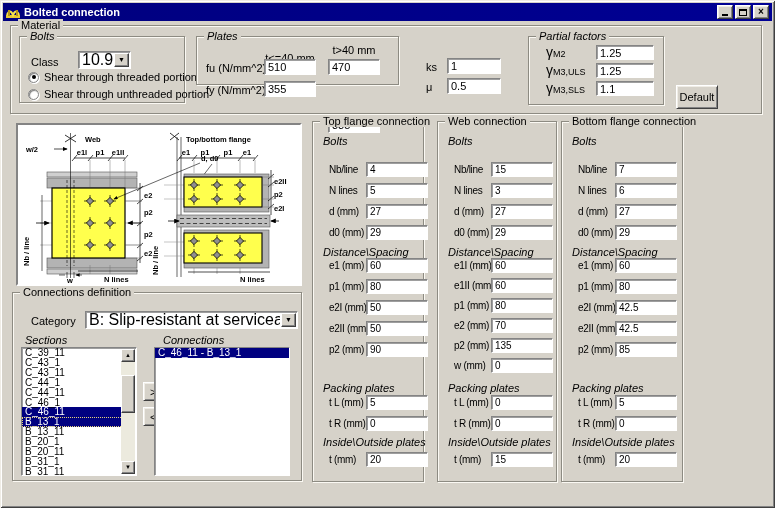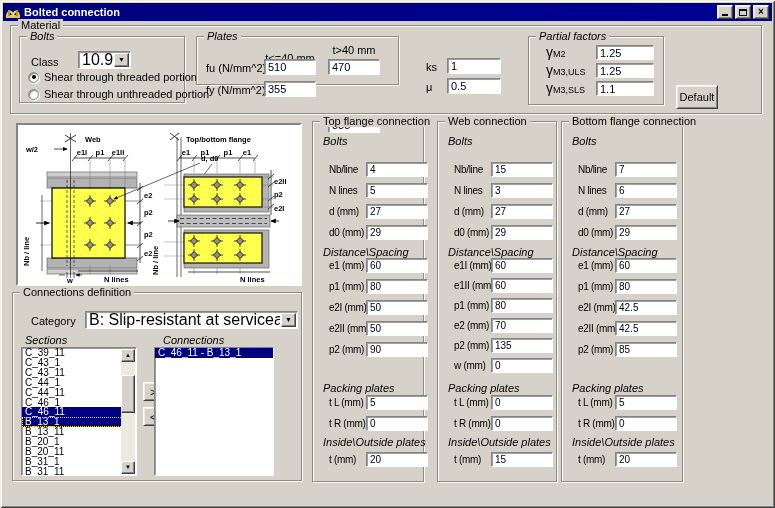--- a/index.html
+++ b/index.html
@@ -357,21 +357,21 @@
       <div class="sb">
         <div class="sbbtn" style="top:0">▲</div>
         <div class="sbthumb" style="top:26px;height:38px"></div>
         <div class="sbbtn" style="bottom:0">▼</div>
       </div>
     </div>
 
     <button class="btn" style="left:130px;top:89px;width:27px;height:19px">&gt;&gt;</button>
     <button class="btn" style="left:130px;top:114px;width:27px;height:19px">&lt;&lt;</button>
 
-    <div class="listbox" style="left:141px;top:54px;width:120px;height:129px">
+    <div class="listbox" style="left:141px;top:54px;width:136px;height:129px">
       <div class="li sel">C_46_11 - B_13_1</div>
     </div>
   </div>
 
   <div class="group col col-a" style="left:312px;width:112px">
     <span class="glabel">Top flange connection</span>
     <div class="sec s-bolts">Bolts</div>
     <div class="frow first">
         <span class="fl">Nb/line</span>
         <input class="tb fi" value="4" style="">

